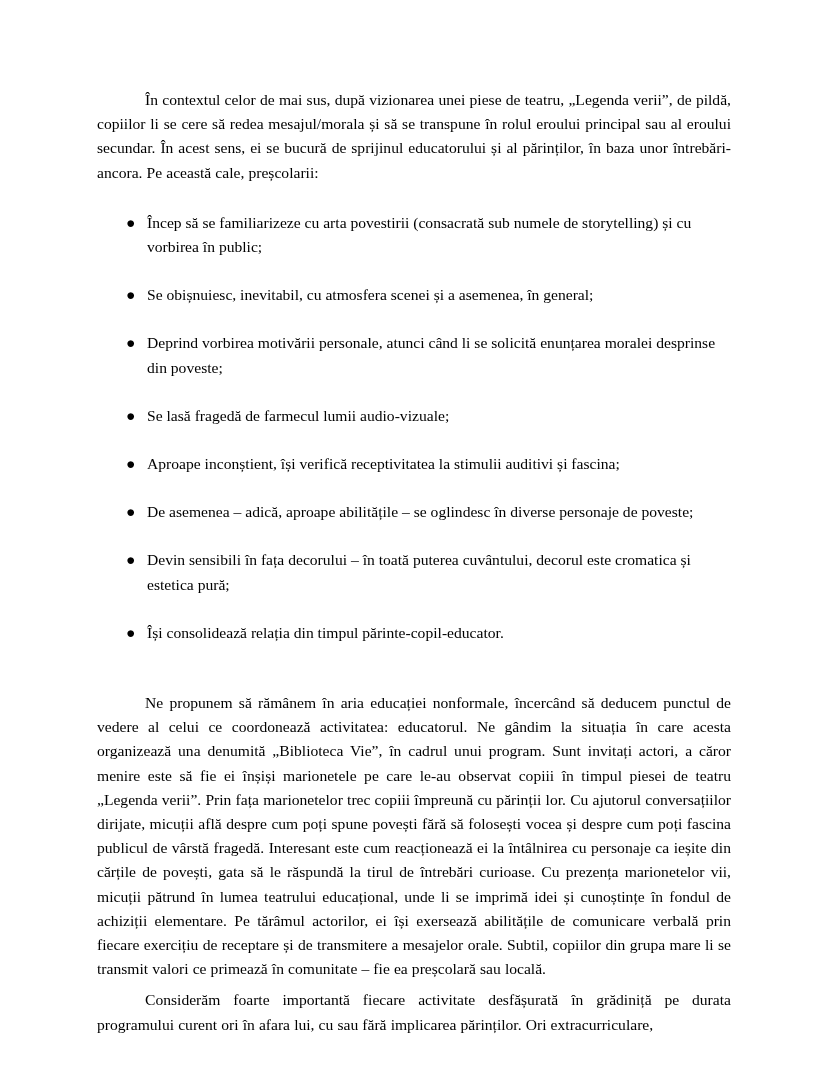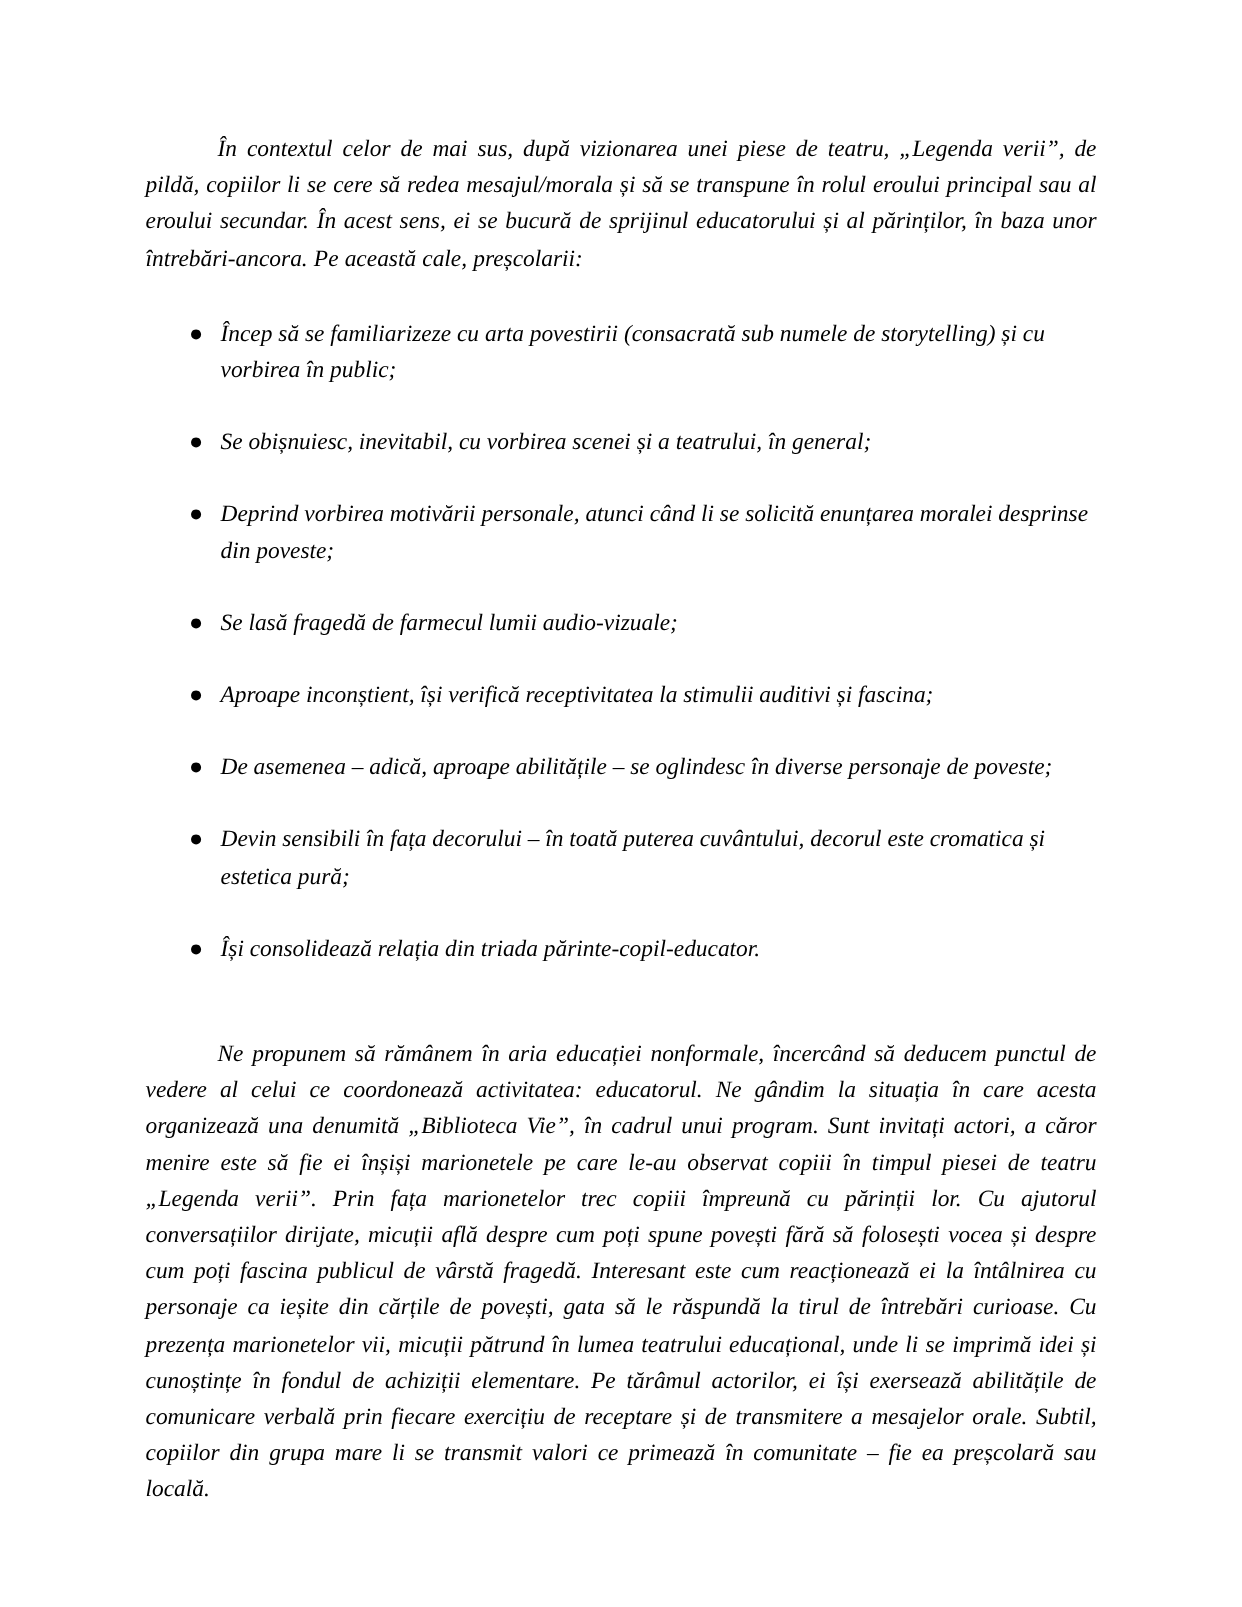--- a/index.html
+++ b/index.html
@@ -9,21 +9,20 @@
   }
   .page {
     position: relative;
     width: 828px;
     height: 1071px;
     background: #ffffff;
     margin: 0 auto;
     overflow: hidden;
     font-family: "Liberation Serif", "DejaVu Serif", serif;
     color: #000000;
-    font-style: italic;
   }
   .content {
     position: absolute;
     left: 97px;
     top: 88px;
     width: 634px;
   }
   p.para {
     margin: 0 0 0 0;
     font-size: 15.6px;
@@ -71,21 +70,21 @@
 
     <div class="gap-before-list"></div>
 
     <ul class="list">
       <li class="list-item">
         <span class="bullet">●</span>
         <span class="li-text">Încep să se familiarizeze cu arta povestirii (consacrată sub numele de storytelling) și cu vorbirea în public;</span>
       </li>
       <li class="list-item">
         <span class="bullet">●</span>
-        <span class="li-text">Se obișnuiesc, inevitabil, cu vorbirea scenei și a teatrului, în general;</span>
+        <span class="li-text">Se obișnuiesc, inevitabil, cu atmosfera scenei și a asemenea, în general;</span>
       </li>
       <li class="list-item">
         <span class="bullet">●</span>
         <span class="li-text">Deprind vorbirea motivării personale, atunci când li se solicită enunțarea moralei desprinse din poveste;</span>
       </li>
       <li class="list-item">
         <span class="bullet">●</span>
         <span class="li-text">Se lasă fragedă de farmecul lumii audio-vizuale;</span>
       </li>
       <li class="list-item">
@@ -95,25 +94,26 @@
       <li class="list-item">
         <span class="bullet">●</span>
         <span class="li-text">De asemenea – adică, aproape abilitățile – se oglindesc în diverse personaje de poveste;</span>
       </li>
       <li class="list-item">
         <span class="bullet">●</span>
         <span class="li-text">Devin sensibili în fața decorului – în toată puterea cuvântului, decorul este cromatica și estetica pură;</span>
       </li>
       <li class="list-item">
         <span class="bullet">●</span>
-        <span class="li-text">Își consolidează relația din triada părinte-copil-educator.</span>
+        <span class="li-text">Își consolidează relația din timpul părinte-copil-educator.</span>
       </li>
     </ul>
 
     <div class="gap-after-list"></div>
 
     <p class="para">Ne propunem să rămânem în aria educației nonformale, încercând să deducem punctul de vedere al celui ce coordonează activitatea: educatorul. Ne gândim la situația în care acesta organizează una denumită „Biblioteca Vie”, în cadrul unui program. Sunt invitați actori, a căror menire este să fie ei înșiși marionetele pe care le-au observat copiii în timpul piesei de teatru „Legenda verii”. Prin fața marionetelor trec copiii împreună cu părinții lor. Cu ajutorul conversațiilor dirijate, micuții află despre cum poți spune povești fără să folosești vocea și despre cum poți fascina publicul de vârstă fragedă. Interesant este cum reacționează ei la întâlnirea cu personaje ca ieșite din cărțile de povești, gata să le răspundă la tirul de întrebări curioase. Cu prezența marionetelor vii, micuții pătrund în lumea teatrului educațional, unde li se imprimă idei și cunoștințe în fondul de achiziții elementare. Pe tărâmul actorilor, ei își exersează abilitățile de comunicare verbală prin fiecare exercițiu de receptare și de transmitere a mesajelor orale. Subtil, copiilor din grupa mare li se transmit valori ce primează în comunitate – fie ea preșcolară sau locală.</p>
 
     <div class="gap-para"></div>
 
+    <p class="para">Considerăm foarte importantă fiecare activitate desfășurată în grădiniță pe durata programului curent ori în afara lui, cu sau fără implicarea părinților. Ori extracurriculare,</p>
 
   </div>
 </div>
 
 </body></html>

